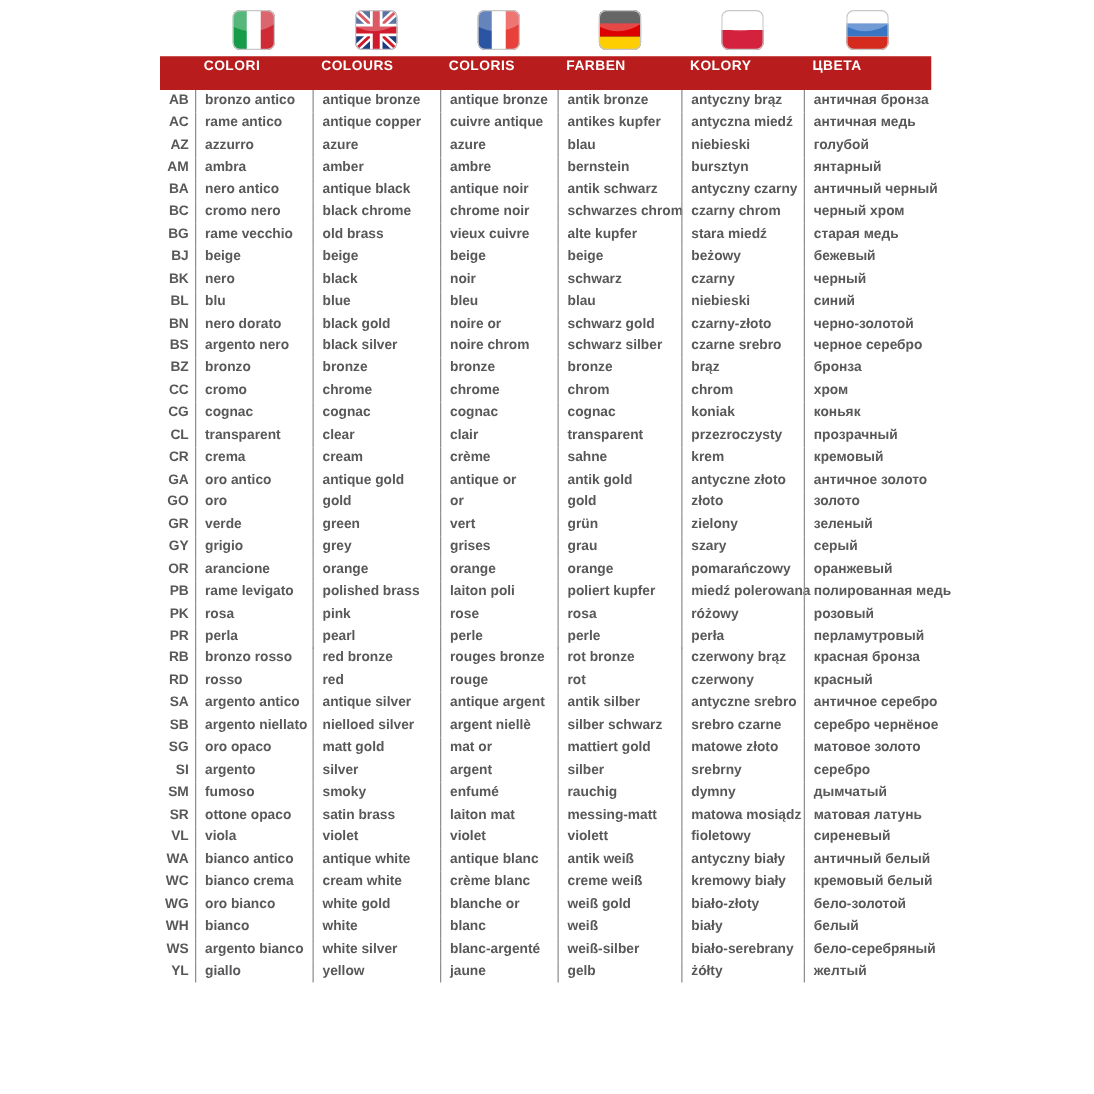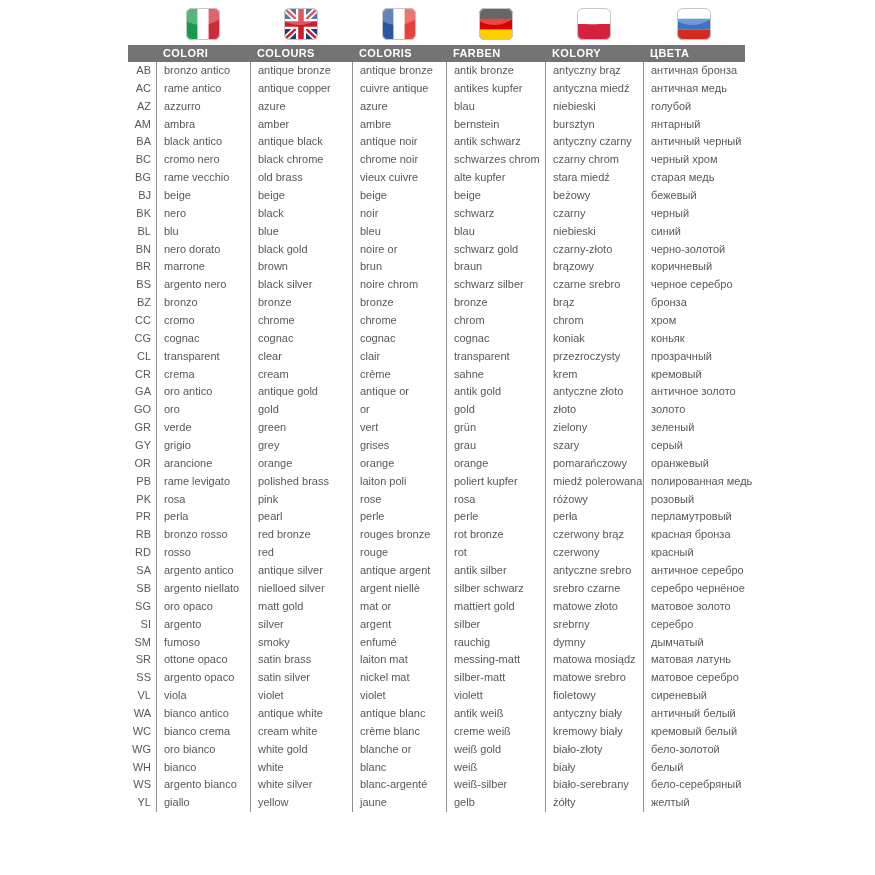--- a/index.html
+++ b/index.html
@@ -25,37 +25,38 @@
     height:32px;
     margin-bottom:5px;
   }
   .flag-cell{
     display:flex;
     align-items:center;
     justify-content:center;
   }
   .flag-cell svg{display:block;}
   .header-bar{
-    background:#737373;
-    height:17px;
+    background:#b91c1c;
+    height:27px;
   }
   .header-bar .hlabel{
     color:#ffffff;
     font-size:11px;
     font-weight:bold;
     letter-spacing:0.4px;
     line-height:17px;
     padding-left:7px;
     white-space:nowrap;
     overflow:visible;
   }
   .tbody .trow{
     display:grid;
     grid-template-columns:28px 94px 102px 94px 99px 98px 102px;
     height:17.87px;
+    font-weight:bold;
   }
   .cell{
     font-size:11px;
     color:#58585a;
     line-height:17.87px;
     white-space:nowrap;
     overflow:visible;
   }
   .cell.code{
     text-align:right;
@@ -220,21 +221,21 @@
         <div class="cell code">AM</div>
         <div class="cell it">ambra</div>
         <div class="cell en">amber</div>
         <div class="cell fr">ambre</div>
         <div class="cell de">bernstein</div>
         <div class="cell pl">bursztyn</div>
         <div class="cell ru">янтарный</div>
       </div>
       <div class="trow">
         <div class="cell code">BA</div>
-        <div class="cell it">black antico</div>
+        <div class="cell it">nero antico</div>
         <div class="cell en">antique black</div>
         <div class="cell fr">antique noir</div>
         <div class="cell de">antik schwarz</div>
         <div class="cell pl">antyczny czarny</div>
         <div class="cell ru">античный черный</div>
       </div>
       <div class="trow">
         <div class="cell code">BC</div>
         <div class="cell it">cromo nero</div>
         <div class="cell en">black chrome</div>
@@ -282,29 +283,20 @@
       <div class="trow">
         <div class="cell code">BN</div>
         <div class="cell it">nero dorato</div>
         <div class="cell en">black gold</div>
         <div class="cell fr">noire or</div>
         <div class="cell de">schwarz gold</div>
         <div class="cell pl">czarny-złoto</div>
         <div class="cell ru">черно-золотой</div>
       </div>
       <div class="trow">
-        <div class="cell code">BR</div>
-        <div class="cell it">marrone</div>
-        <div class="cell en">brown</div>
-        <div class="cell fr">brun</div>
-        <div class="cell de">braun</div>
-        <div class="cell pl">brązowy</div>
-        <div class="cell ru">коричневый</div>
-      </div>
-      <div class="trow">
         <div class="cell code">BS</div>
         <div class="cell it">argento nero</div>
         <div class="cell en">black silver</div>
         <div class="cell fr">noire chrom</div>
         <div class="cell de">schwarz silber</div>
         <div class="cell pl">czarne srebro</div>
         <div class="cell ru">черное серебро</div>
       </div>
       <div class="trow">
         <div class="cell code">BZ</div>
@@ -489,29 +481,20 @@
       <div class="trow">
         <div class="cell code">SR</div>
         <div class="cell it">ottone opaco</div>
         <div class="cell en">satin brass</div>
         <div class="cell fr">laiton mat</div>
         <div class="cell de">messing-matt</div>
         <div class="cell pl">matowa mosiądz</div>
         <div class="cell ru">матовая латунь</div>
       </div>
       <div class="trow">
-        <div class="cell code">SS</div>
-        <div class="cell it">argento opaco</div>
-        <div class="cell en">satin silver</div>
-        <div class="cell fr">nickel mat</div>
-        <div class="cell de">silber-matt</div>
-        <div class="cell pl">matowe srebro</div>
-        <div class="cell ru">матовое серебро</div>
-      </div>
-      <div class="trow">
         <div class="cell code">VL</div>
         <div class="cell it">viola</div>
         <div class="cell en">violet</div>
         <div class="cell fr">violet</div>
         <div class="cell de">violett</div>
         <div class="cell pl">fioletowy</div>
         <div class="cell ru">сиреневый</div>
       </div>
       <div class="trow">
         <div class="cell code">WA</div>

